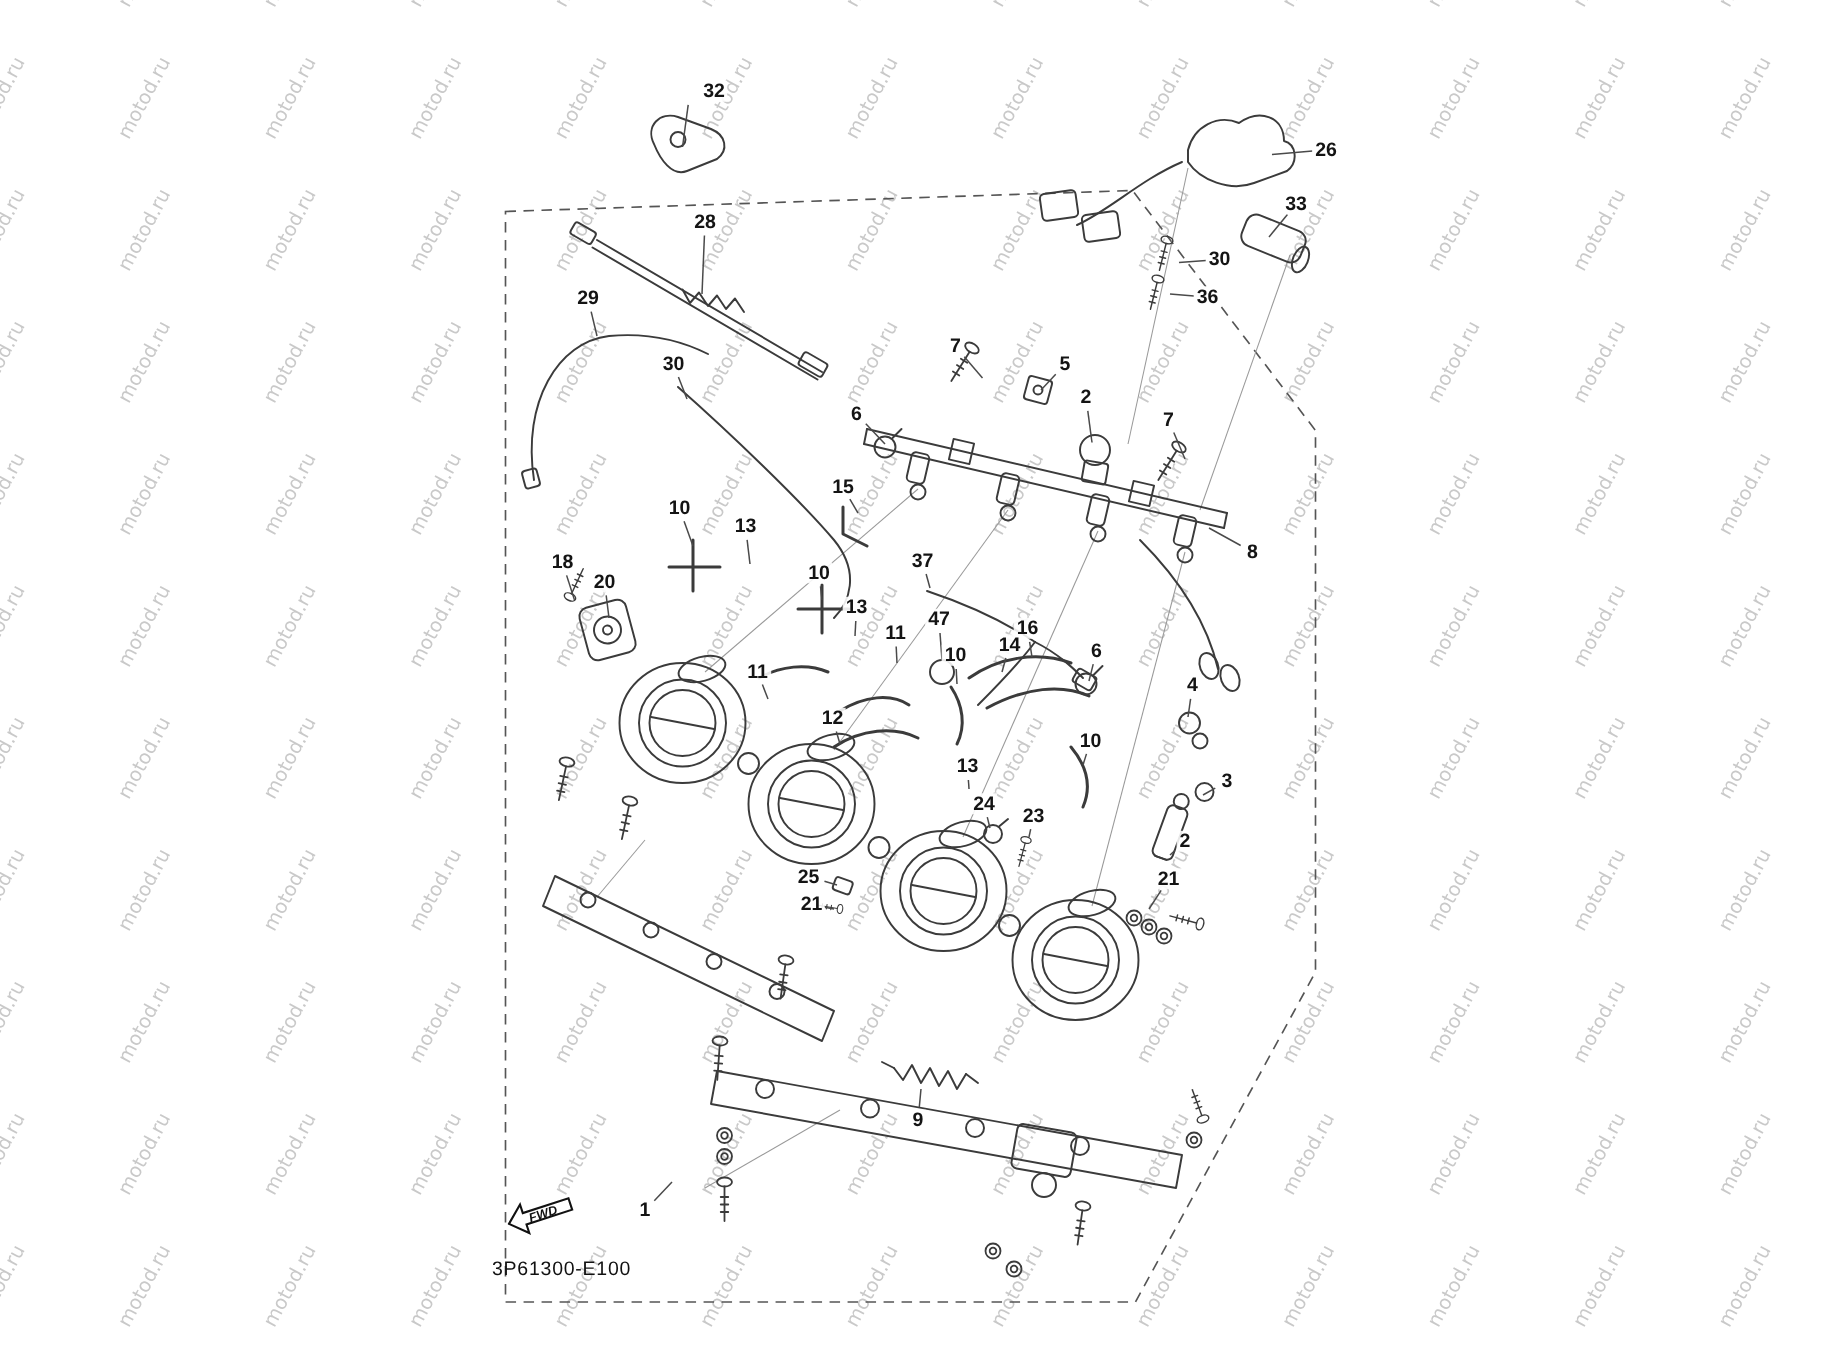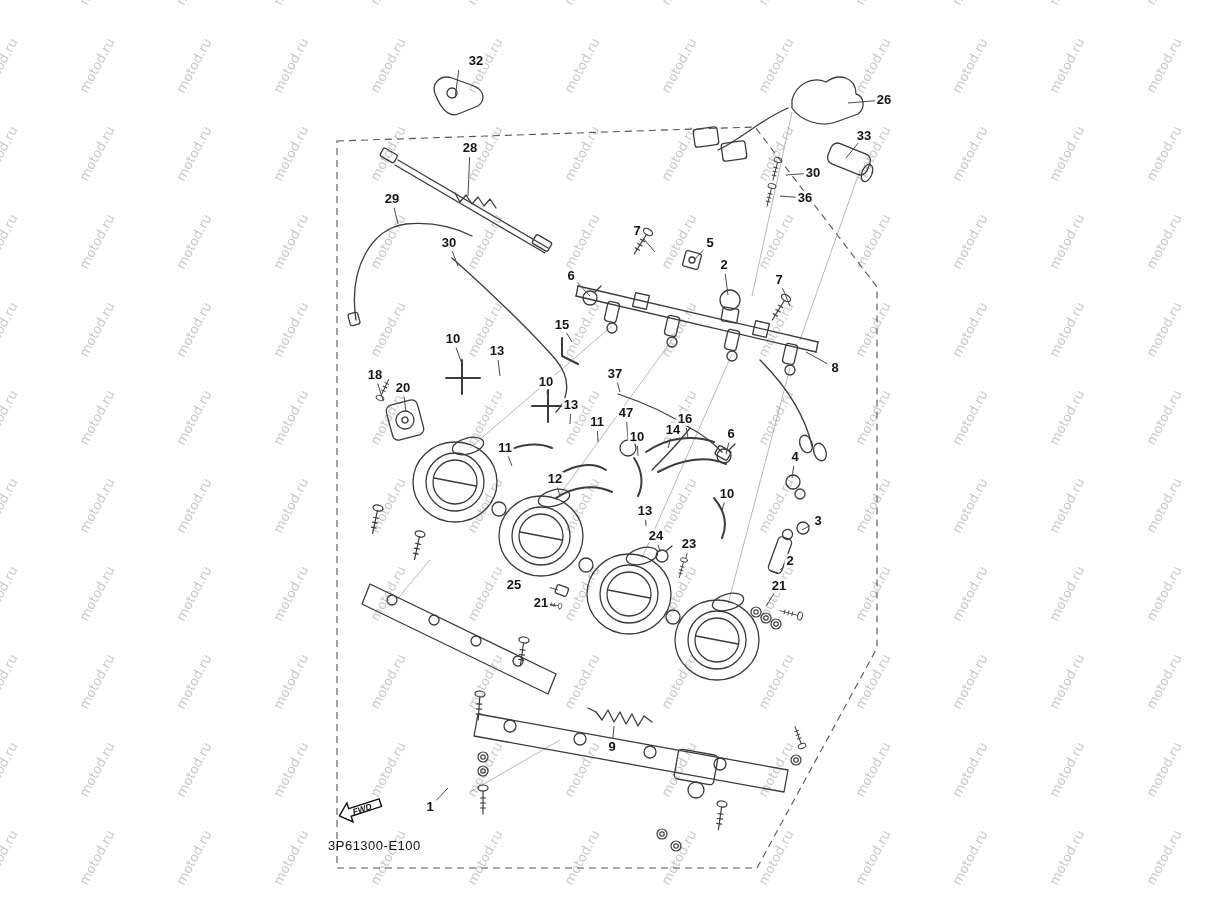--- a/index.html
+++ b/index.html
@@ -478,21 +478,21 @@
       <div class="callout" style="left: 637px; top: 437px;">10</div>
       <div class="callout" style="left: 505px; top: 448px;">11</div>
       <div class="callout" style="left: 795px; top: 457px;">4</div>
       <div class="callout" style="left: 555px; top: 479px;">12</div>
       <div class="callout" style="left: 727px; top: 494px;">10</div>
       <div class="callout" style="left: 645px; top: 511px;">13</div>
       <div class="callout" style="left: 818px; top: 521px;">3</div>
       <div class="callout" style="left: 656px; top: 536px;">24</div>
       <div class="callout" style="left: 689px; top: 544px;">23</div>
       <div class="callout" style="left: 790px; top: 561px;">2</div>
-      <div class="callout" style="left: 514px; top: 585px;">25</div>
+      <div class="callout" style="left: 539px; top: 585px;">25</div>
       <div class="callout" style="left: 779px; top: 586px;">21</div>
       <div class="callout" style="left: 541px; top: 603px;">21</div>
       <div class="callout" style="left: 612px; top: 747px;">9</div>
       <div class="callout" style="left: 430px; top: 807px;">1</div>
     </div>
 
   <div class="diagram-code">3P61300-E100</div>
 
   <div class="fwd-marker">
     <svg width="46" height="26" viewBox="0 0 46 26">

